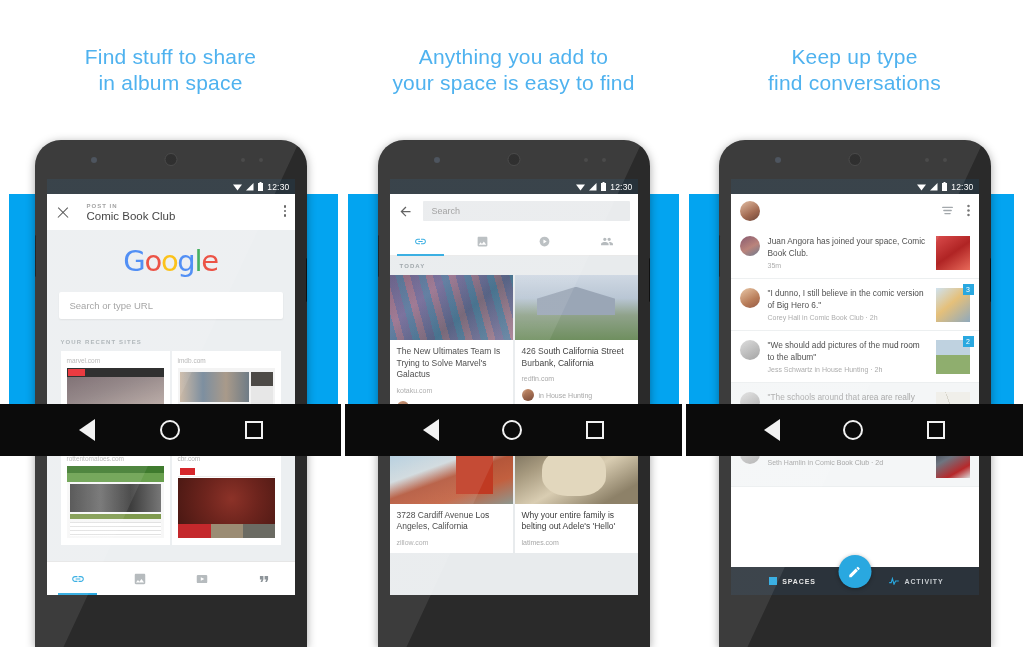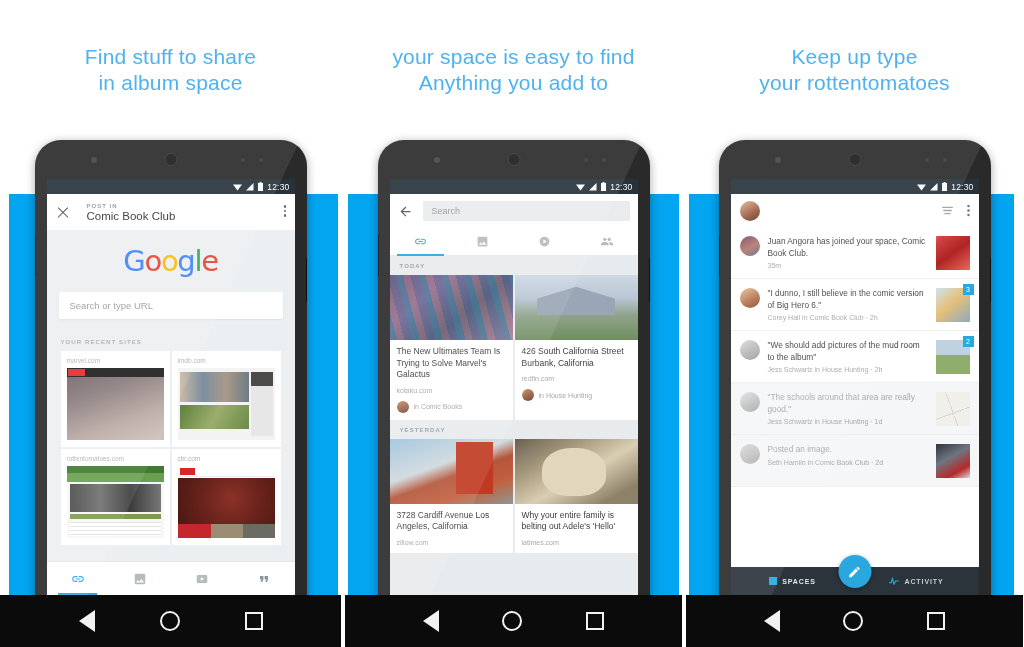--- a/index.html
+++ b/index.html
@@ -4,21 +4,21 @@
 <style>
   * { box-sizing: border-box; margin: 0; padding: 0; }
   body {
     width: 1024px; height: 647px;
     background: #ffffff;
     font-family: "Liberation Sans", sans-serif;
     overflow: hidden;
     position: relative;
   }
   .panels { display: flex; width: 1024px; height: 647px; }
-  .panel { position: relative; width: 341px; height: 647px; flex: 0 0 341px; text-decoration: underline; }
+  .panel { position: relative; width: 341px; height: 456px; flex: 0 0 341px; text-decoration: underline; }
   .panel + .panel { border-left: 4px solid #fff; }
 
   
   .heading {
     position: absolute; top: 44px; left: 0; right: 0;
     text-align: center;
     color: #4FB2EF;
     font-size: 21px;
     line-height: 26px;
     font-weight: 400;
@@ -352,22 +352,22 @@
 
     <div class="navbar">
       <div class="nav-back"></div>
       <div class="nav-home"></div>
       <div class="nav-recent"></div>
     </div>
   </div>
 
   <div class="panel p2">
     <div class="heading">
+      <div>Anything you add to</div>
       <div>your space is easy to find</div>
-      <div>Anything you add to</div>
     </div>
     <div class="blueband"></div>
     <div class="blackstrip"></div>
 
     <div class="phone">
       <div class="phone-gloss"></div>
       <div class="phone-top">
         <div class="cam"></div>
         <div class="spk"></div>
         <div class="sensors">
@@ -477,21 +477,21 @@
     <div class="navbar">
       <div class="nav-back"></div>
       <div class="nav-home"></div>
       <div class="nav-recent"></div>
     </div>
   </div>
 
   <div class="panel p3">
     <div class="heading">
       <div>Keep up type</div>
-      <div>your rottentomatoes</div>
+      <div>find conversations</div>
     </div>
     <div class="blueband"></div>
     <div class="blackstrip"></div>
 
     <div class="phone">
       <div class="phone-gloss"></div>
       <div class="phone-top">
         <div class="cam"></div>
         <div class="spk"></div>
         <div class="sensors">

